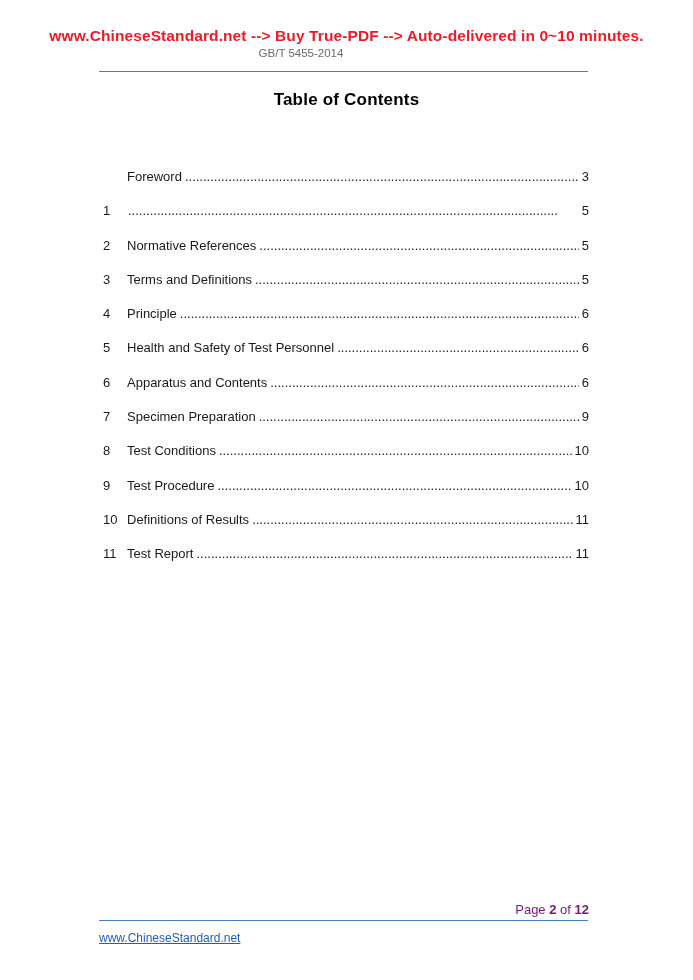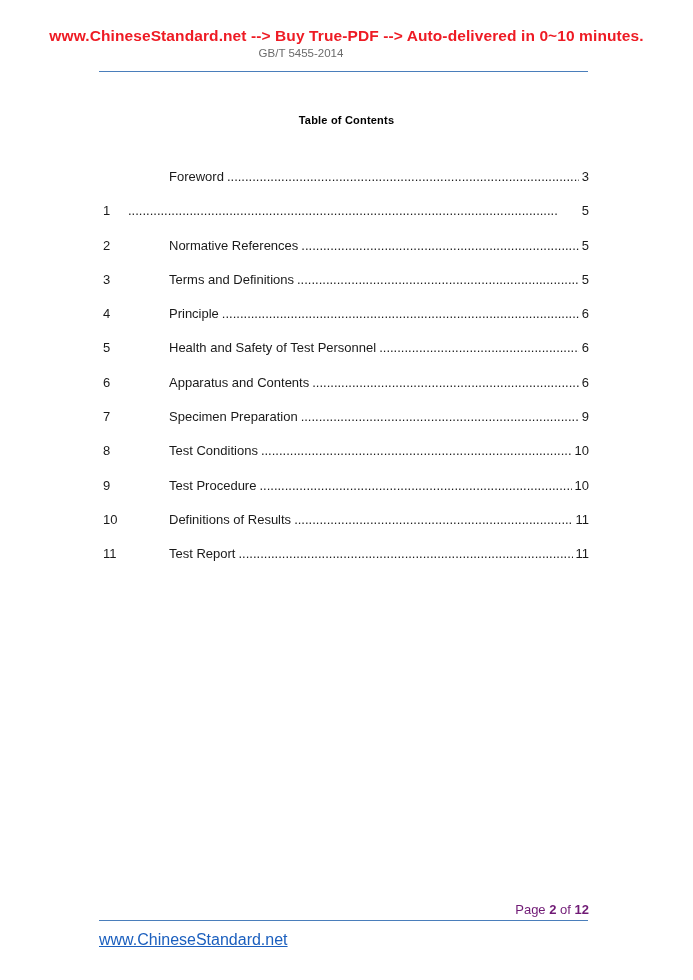--- a/index.html
+++ b/index.html
@@ -52,25 +52,24 @@
     width: 489px;
     height: 1px;
     background: #4a7ebb;
   }
   .toc-title {
     position: absolute;
     left: 0;
     top: 90px;
     width: 693px;
     text-align: center;
-    font-size: 11px;
+    font-size: 17px;
     font-weight: bold;
     color: #000;
     letter-spacing: 0.2px;
-    margin-top: 24px;
   }
   .toc {
     position: absolute;
     left: 103px;
     top: 160px;
     width: 486px;
   }
   .toc-row {
     display: flex;
     align-items: baseline;
@@ -82,21 +81,20 @@
   }
   .toc-num {
     display: inline-block;
     width: 24px;
     flex: 0 0 24px;
     text-align: left;
   }
   .toc-label {
     flex: 0 0 auto;
     padding-right: 2px;
-    margin-left: 42px;
   }
   .toc-dots {
     flex: 1 1 auto;
     overflow: hidden;
     white-space: nowrap;
     letter-spacing: 0px;
     color: #1a1a1a;
     font-size: 13px;
     margin: 0 1px;
   }
@@ -113,21 +111,21 @@
     left: 99px;
     top: 920px;
     width: 489px;
     height: 1px;
     background: #4a7ebb;
   }
   .footer-link {
     position: absolute;
     left: 99px;
     top: 931px;
-    font-size: 16px;
+    font-size: 12px;
     color: #1b5fbe;
     text-decoration: underline;
   }
   .footer-page {
     position: absolute;
     right: 104px;
     top: 902px;
     font-size: 13px;
     color: #701a75;
   }

